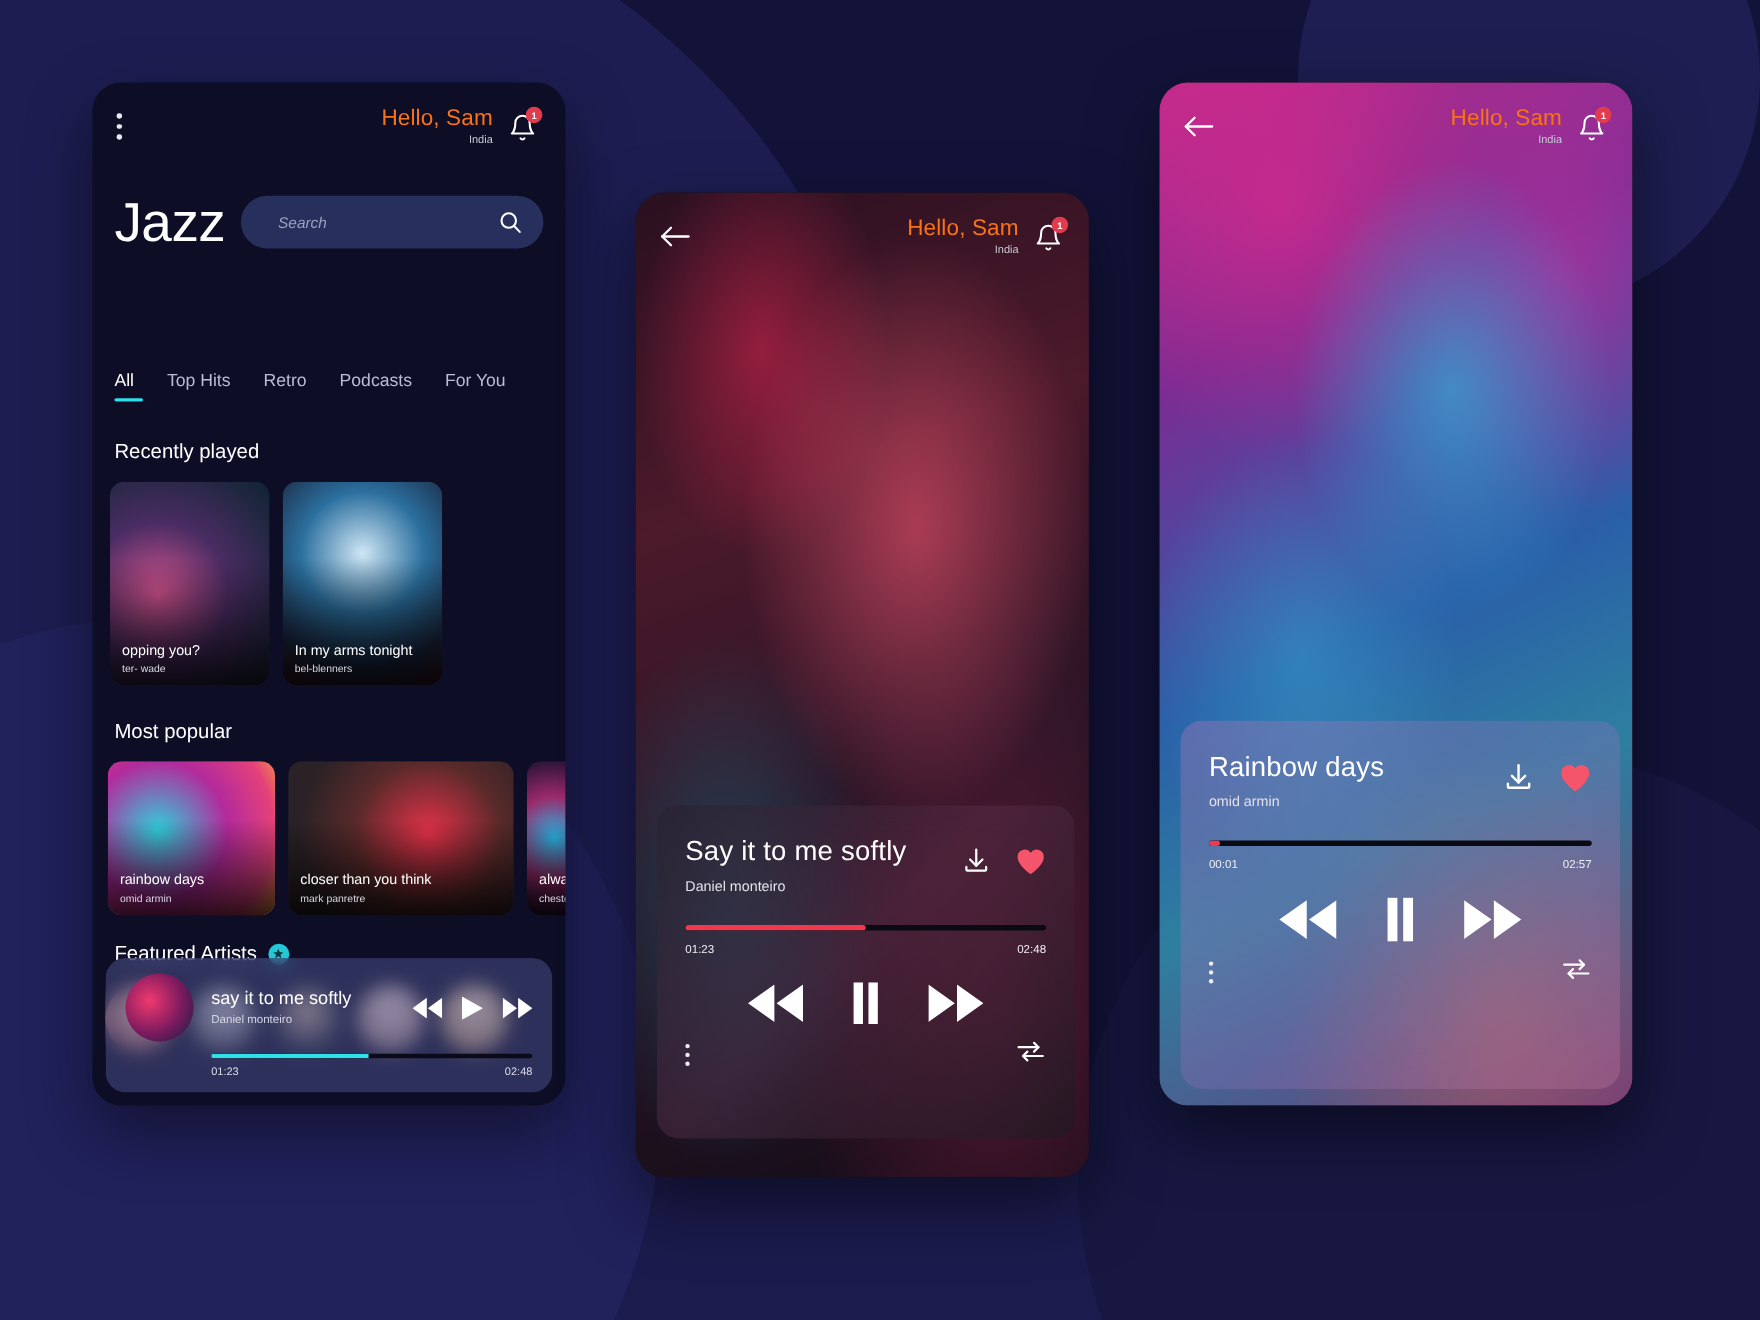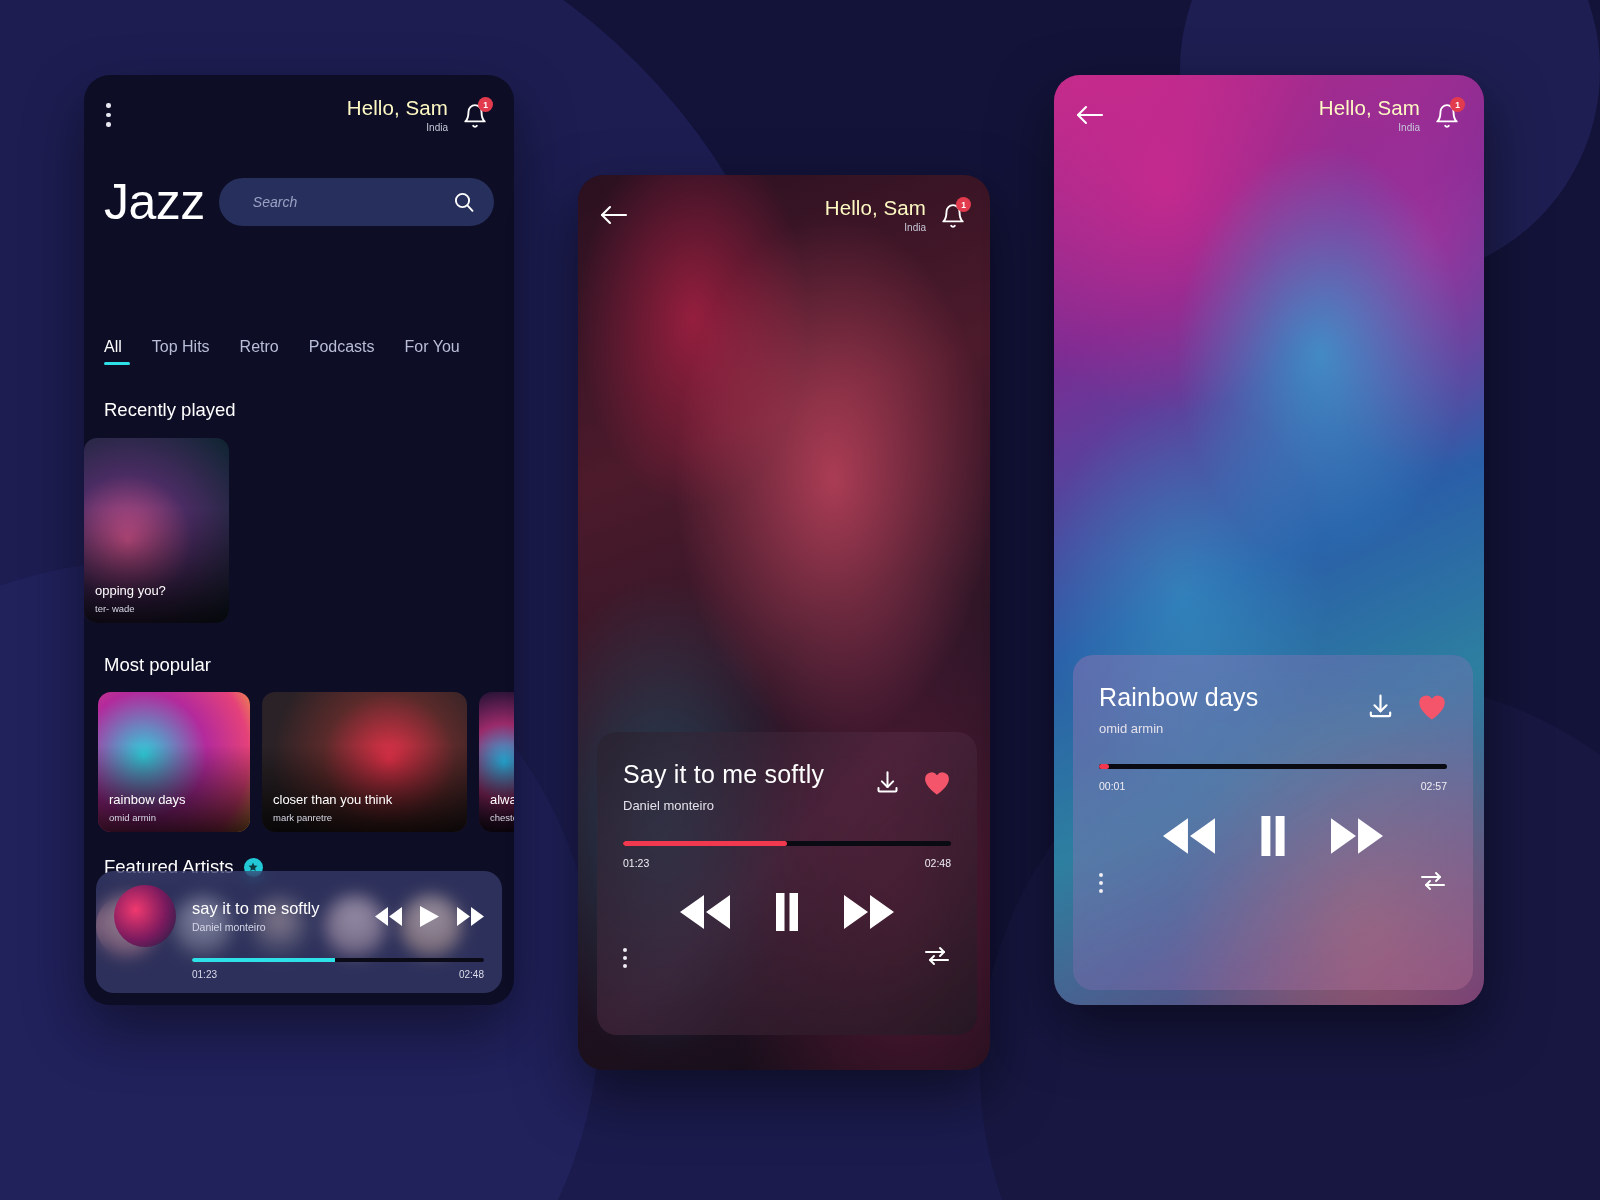--- a/index.html
+++ b/index.html
@@ -25,21 +25,21 @@
   #phone1 { left:84px; top:75px; width:430px; height:930px; background:#0d0d26;
             box-shadow:0 24px 60px rgba(0,0,0,.45); }
   .p1-inner { position:relative; width:100%; height:100%; }
 
   .topbar { position:absolute; left:0; right:0; top:0; height:80px; display:flex;
             align-items:center; padding:0 22px; }
   .kebab { width:5px; display:flex; flex-direction:column; gap:5px; align-items:center;
            cursor:pointer; }
   .kebab i { display:block; width:4.5px; height:4.5px; border-radius:50%; background:#e8e8f2; }
   .greet { margin-left:auto; text-align:right; line-height:1.05; }
-  .greet .hi { font-size:20.5px; color:#fef9c3; font-weight:400; letter-spacing:.1px; }
+  .greet .hi { font-size:20.5px; color:#f97316; font-weight:400; letter-spacing:.1px; }
   .greet .loc { font-size:10px; color:#c7c7d8; margin-top:4px; }
   .bell { position:relative; width:30px; height:32px; margin-left:14px; cursor:pointer; }
   .bell svg { width:26px; height:26px; display:block; margin-top:4px; }
   .badge { position:absolute; right:-1px; top:-2px; width:15px; height:15px; border-radius:50%;
            background:#e23b4e; color:#fff; font-size:8.5px; display:flex; align-items:center;
            justify-content:center; font-weight:700; }
 
   .title-row { position:absolute; left:0; right:0; top:98px; display:flex; align-items:center;
                padding:0 20px; gap:14px; }
   .brand { font-size:50px; color:#ffffff; font-weight:400; letter-spacing:-.5px; }
@@ -185,26 +185,34 @@
   <div class="tabs" id="tabs">
         <div class="tab active">All</div>
         <div class="tab">Top Hits</div>
         <div class="tab">Retro</div>
         <div class="tab">Podcasts</div>
         <div class="tab">For You</div>
       </div>
 
   <div class="sec-title" id="rp-title">Recently played</div>
   <div class="hrow" id="rp-row">
-        <div class="card" style="width: 145px; height: 185px; margin-left: 0px;">
+        <div class="card" style="width: 145px; height: 185px; margin-left: 16px;">
           <div class="art" style="background:radial-gradient(circle at 30% 55%,#d4548f,#4a2c63 45%,#0d2430 100%)"></div>
           <div class="shade"></div>
           <div class="meta">
             <div class="nm">opping you?</div>
             <div class="ar">ter- wade</div>
+          </div>
+        </div>
+        <div class="card" style="width: 145px; height: 185px;">
+          <div class="art" style="background:radial-gradient(circle at 50% 35%,#cfe6f5,#2b6f9e 40%,#1b2742 75%,#3b1220 100%)"></div>
+          <div class="shade"></div>
+          <div class="meta">
+            <div class="nm">In my arms tonight</div>
+            <div class="ar">bel-blenners</div>
           </div>
         </div>
       </div>
 
   <div class="sec-title" id="mp-title">Most popular</div>
   <div class="hrow" id="mp-row" style="padding-left: 14px;">
         <div class="card" style="width: 152px; height: 140px;">
           <div class="art" style="background:radial-gradient(circle at 30% 45%,#2fd0dc,#b32a9c 48%,#e4417a 80%,#f0a23c 100%)"></div>
           <div class="shade"></div>
           <div class="meta">

